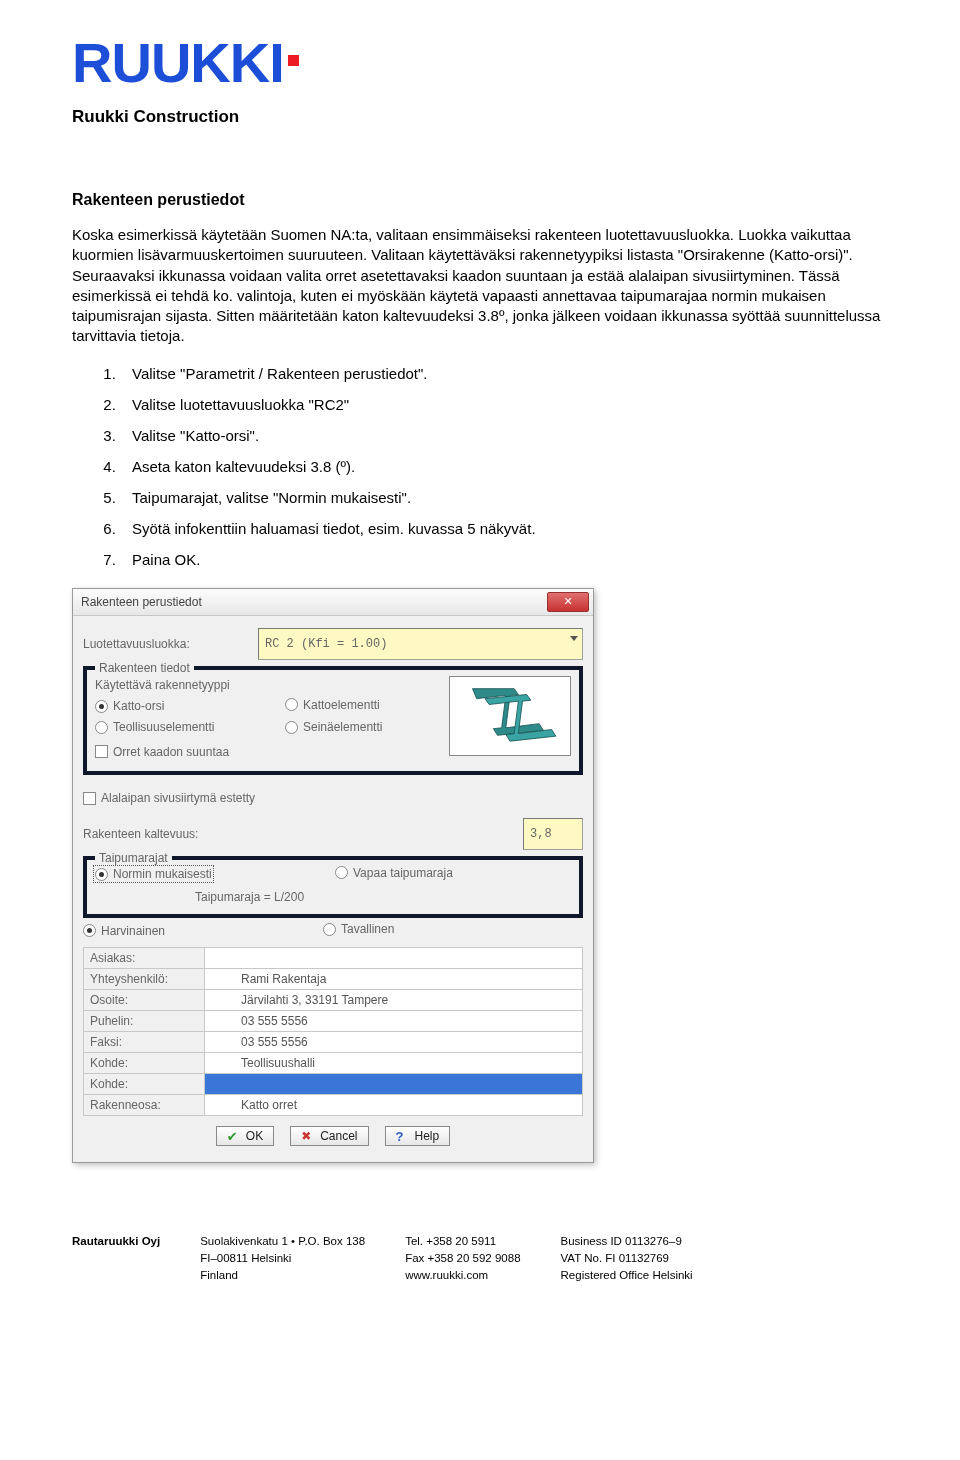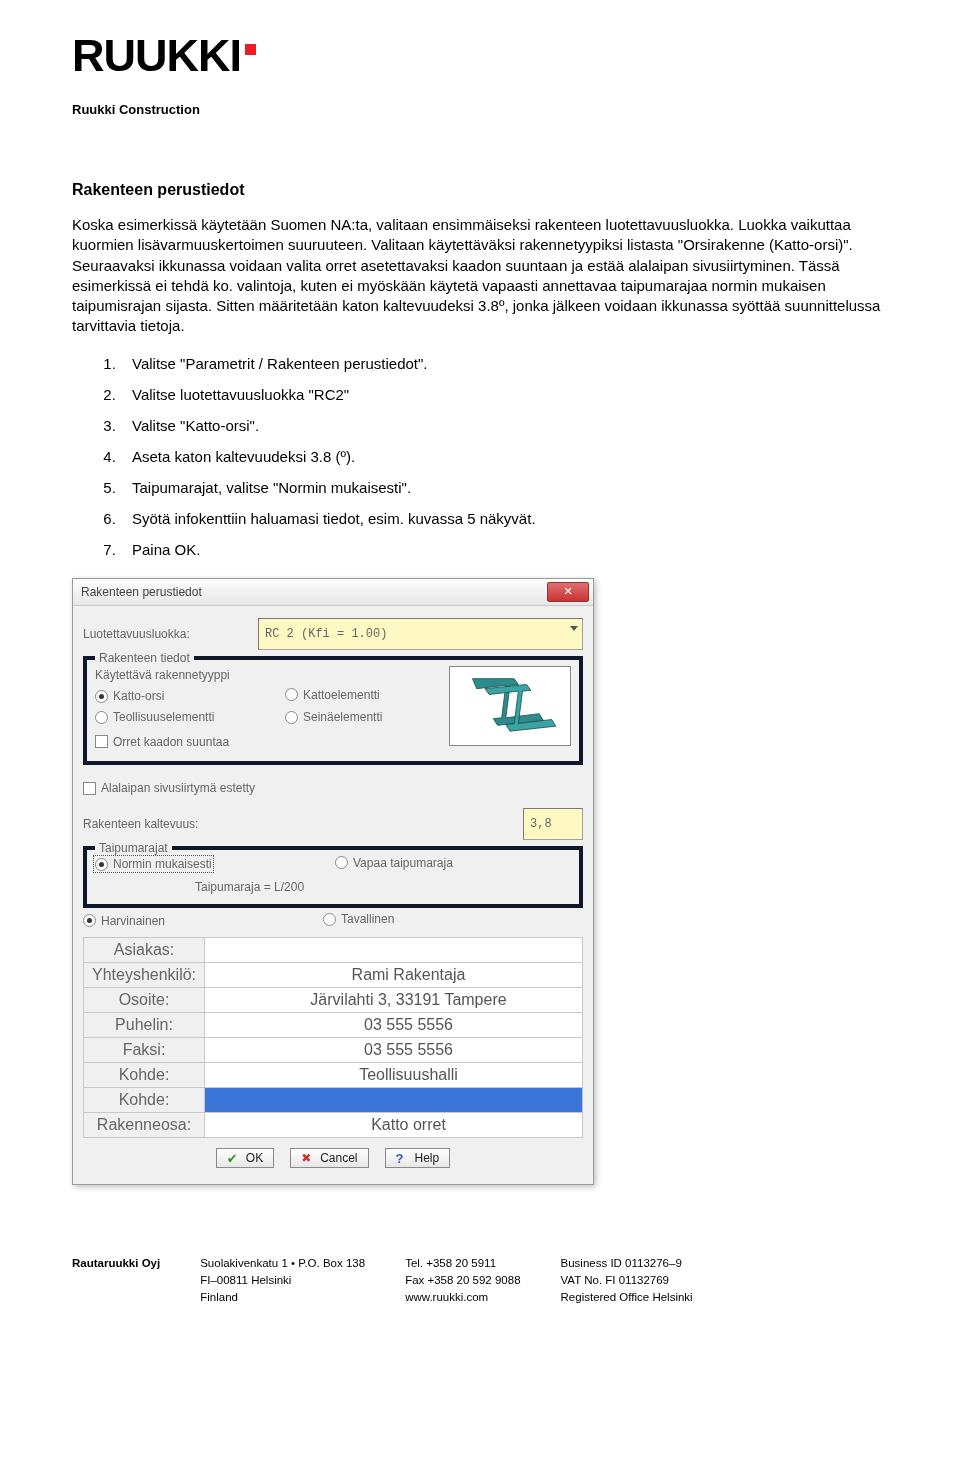--- a/index.html
+++ b/index.html
@@ -1,19 +1,19 @@
 <!DOCTYPE html>
 <html><head>
 <meta charset="utf-8">
 <style>
   html,body{margin:0;padding:0;background:#fff;font-family:Arial,Helvetica,sans-serif;color:#000;}
   .page{width:960px;margin:0 auto;padding:30px 72px 20px 72px;box-sizing:border-box;}
-  .logo{font-family:Arial,Helvetica,sans-serif;font-size:45px;font-weight:900;color:#000000;letter-spacing:-1px;}
+  .logo{font-family:Arial,Helvetica,sans-serif;font-size:56px;font-weight:900;color:#1d4ed8;letter-spacing:-1px;}
   .logo span.block{display:inline-block;width:11px;height:11px;background:#ed1c24;margin-left:4px;vertical-align:16px;}
-  .company{font-size:13px;font-weight:700;margin-top:20px;}
+  .company{font-size:17px;font-weight:700;margin-top:12px;}
   h1{font-size:16px;font-weight:700;margin-top:64px;margin-bottom:16px;}
   p.body{font-size:15px;line-height:1.35;margin:0;}
   ol.steps{margin:18px 0 18px 48px;padding:0;font-size:15px;}
   ol.steps li{margin:14px 0;padding-left:12px;}
   .caption{font-size:15px;font-weight:700;margin-top:26px;}
   .footer{margin-top:70px;display:flex;font-size:11.5px;line-height:1.5;gap:40px;}
   .footer .col{flex:0 0 auto;}
   .footer .col:first-child{font-weight:700;}
 
   
@@ -31,21 +31,21 @@
   .grp{border:4px solid #0f172a;margin-top:6px;padding:6px 8px 10px 8px;position:relative;}
   .grp-t{position:absolute;top:-9px;left:8px;background:#f0f0f0;padding:0 4px;color:#666;}
   .radio,.check{display:inline-flex;align-items:center;margin-right:26px;}
   .radio .b{width:11px;height:11px;border:1px solid #888;border-radius:50%;margin-right:5px;background:#fff;display:flex;align-items:center;justify-content:center;}
   .radio.sel .b::after{content:"";width:5px;height:5px;border-radius:50%;background:#333;}
   .radio.focus{outline:1px dotted #555;outline-offset:1px;}
   .check .b{width:11px;height:11px;border:1px solid #888;background:#fff;margin-right:5px;}
   .profile-img{width:120px;height:78px;border:1px solid #888;background:#fff;display:flex;align-items:center;justify-content:center;}
   .profile-img svg{width:100px;}
   table.info{width:100%;border-collapse:collapse;margin-top:2px;}
-  table.info td{border:1px solid #c8c8c8;color:#666;padding:3px 6px;font-size:16px;text-align:center;}
+  table.info td{border:1px solid #c8c8c8;color:#666;padding:3px 6px;font-size:12px;}
   table.info td.k{width:108px;background:#f0f0f0;}
   table.info td.v{background:#fff;color:#555;padding-left:36px;}
   table.info tr.hl td.v{background:#3a75d8;color:#fff;}
   .btnrow{display:flex;justify-content:center;gap:16px;padding:10px 0 6px;}
   .btn{background:linear-gradient(#fff,#e7e7e7);border:1px solid #8a8a8a;padding:2px 10px;display:inline-flex;align-items:center;gap:6px;font-size:12px;color:#222;}
   .ico{width:13px;height:13px;display:inline-block;}
   .ico-ok::before{content:"✔";color:#2a9a2a;font-size:13px;}
   .ico-x::before{content:"✖";color:#cc3333;font-size:12px;}
   .ico-help{color:#2b5cc0;font-weight:bold;font-size:13px;}
   .radio-cols{display:flex;flex-wrap:wrap;}

